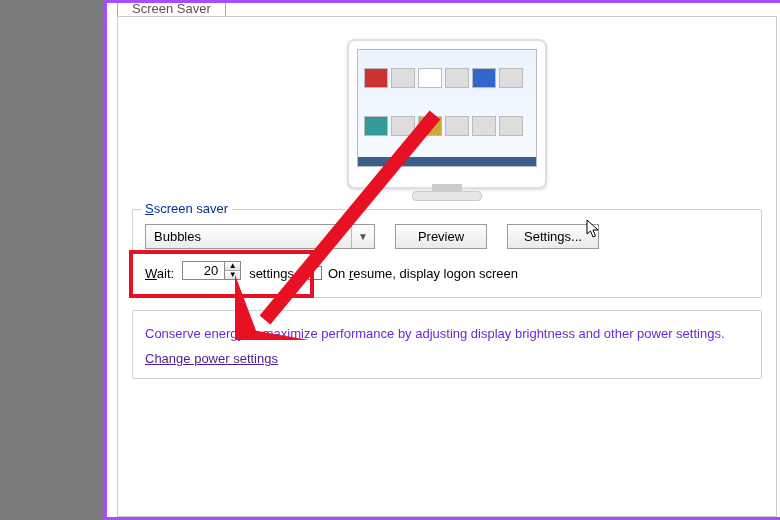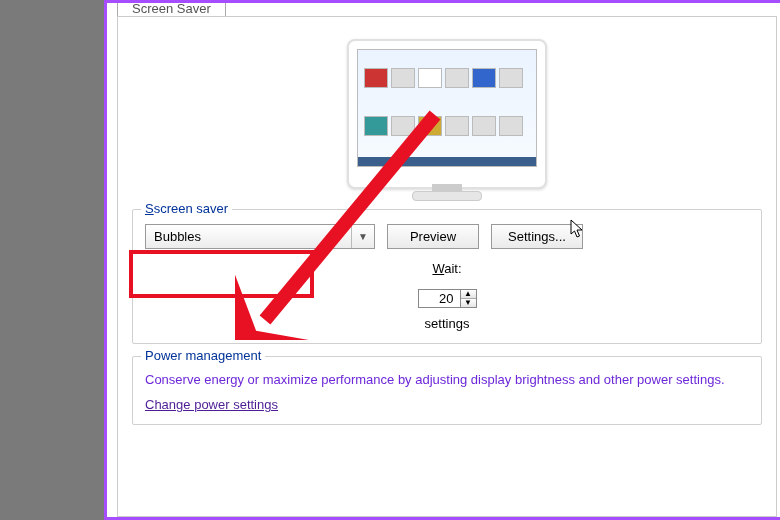--- a/index.html
+++ b/index.html
@@ -108,21 +108,21 @@
     position: absolute;
     top: -9px;
     left: 8px;
     background: #fff;
     padding: 0 4px;
     color: #003399;
     font-size: 13px;
   }
   .groupbox-label .ul { text-decoration: underline; }
 
-  .row1 { display:flex; align-items:center; gap:12px; margin-bottom:12px;}
+  .row1 { display:flex; align-items:center; gap:20px; margin-bottom:12px;}
   .combo {
     flex: 0 0 230px;
     height: 25px;
     border: 1px solid #999;
     background: linear-gradient(#fff,#ececec);
     display:flex; align-items:center; justify-content:space-between;
     padding: 0 6px 0 8px;
     font-size: 13px;
   }
   .combo .chev {
@@ -136,24 +136,24 @@
     background: linear-gradient(#fdfdfd,#eaeaea);
     font-size: 13px;
     display:flex;align-items:center;justify-content:center;
     padding: 0 10px;
     position:relative;
   }
   .cursor-icon {
     position:absolute; right:-4px; top:-6px; font-size:16px; pointer-events:none;
   }
 
-  .row2 { display:flex; align-items:center; gap:8px;flex-direction:column; }
+  .row2 { display:flex; align-items:center; gap:8px; }
   .wait-label .ul { text-decoration: underline; }
   .spinner {
-    display:flex; align-items:flex-end; height:24px;
+    display:flex; align-items:flex-start; height:24px;
   }
   .spinner input {
     width: 42px; text-align:right; padding-right:6px;
     border:1px solid #888; border-right:none; font-size:13px;
   }
   .spin-btns {
     width:17px; border:1px solid #888; display:flex; flex-direction:column;
   }
   .spin-btns div{flex:1;display:flex;align-items:center;justify-content:center;font-size:8px;background:linear-gradient(#fff,#e5e5e5);line-height:1;}
   .spin-btns div:first-child{border-bottom:1px solid #aaa;}
@@ -239,27 +239,32 @@
           </span>
           <div class="spinner">
             <input type="text" value="20" style="">
             <div class="spin-btns">
               <div>▲</div>
               <div>▼</div>
             </div>
           </div>
           <span>settings</span>
 
+          <div class="chk">
+            <div class="chk-box"></div>
+            <span>
+              <span>On </span><span class="ul">r</span><span>esume, display logon screen</span>
+            </span>
+          </div>
         </div>
 
         <div class="highlight-box" style="left:-4px; top:40px; width:185px; height:48px;"></div>
       </div>
 
       <div class="groupbox">
-        <div class="groupbox-label" style="color:#003399;">Power management</div>
         <div class="pm-text">Conserve energy or maximize performance by adjusting display brightness and other power settings.</div>
         <span class="link">Change power settings</span>
       </div>
 
     </div>
   </div>
 </div>
 
 <svg class="arrow" style="left:235px; top:105px; width:230px; height:235px;" viewBox="0 0 230 235">
   <defs>

